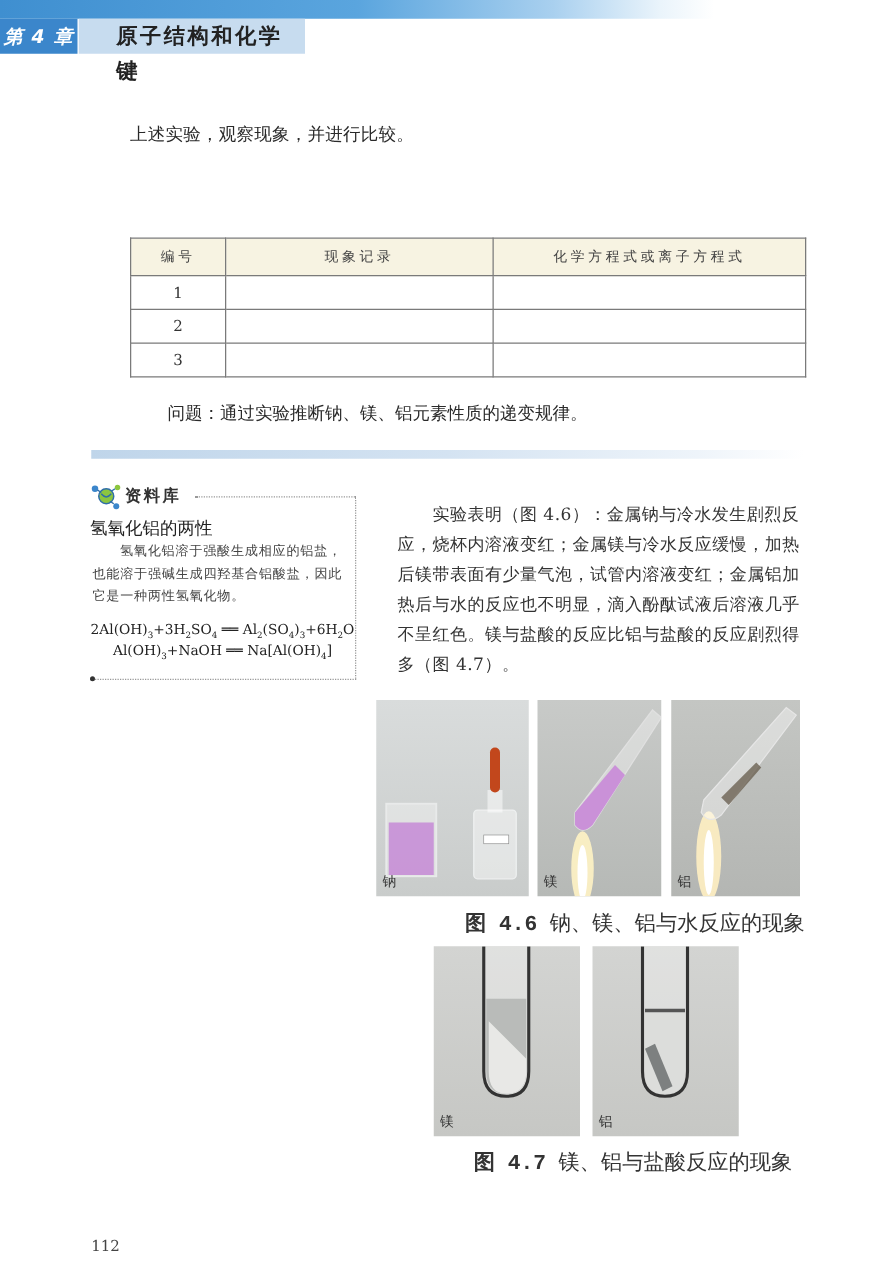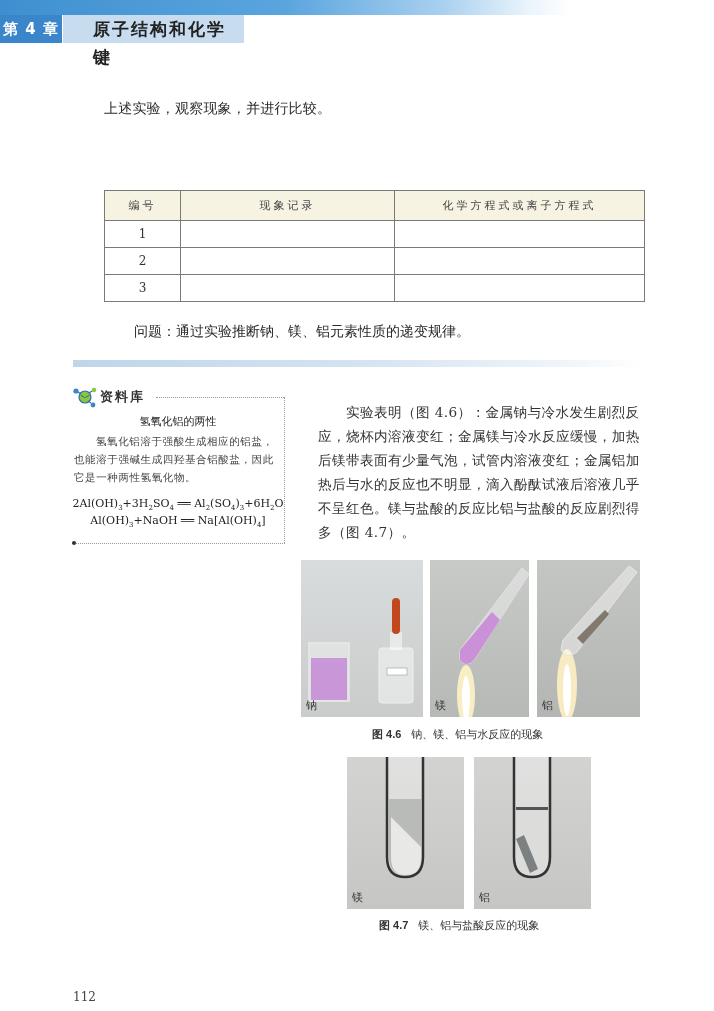--- a/index.html
+++ b/index.html
@@ -7,21 +7,21 @@
     body { position: relative; font-family: "DejaVu Serif", "Liberation Serif", serif; color: #2a2a2a; }
 
     .top-band {
       position: absolute; left: 0; top: 0; width: 714px; height: 15px;
       background: linear-gradient(to right, #3f8fd0 0%, #5aa5de 40%, #a9d0ef 62%, #eaf4fb 74%, #ffffff 80%);
     }
     .chapter-tab {
       position: absolute; left: 0; top: 15px; width: 62px; height: 28px;
       background: #3b86cb; color: #fff;
       font-family: "DejaVu Sans", "Liberation Sans", sans-serif;
-      font-weight: bold; font-size: 15px; line-height: 28px; text-align: center; letter-spacing: 1px;
+      font-weight: bold; font-size: 15px; line-height: 28px; text-align: center; letter-spacing: 1px; font-style: italic;
     }
     .chapter-title {
       position: absolute; left: 63px; top: 15px; width: 181px; height: 28px;
       background: #c7dcef; color: #222;
       font-family: "DejaVu Sans", "Liberation Sans", sans-serif;
       font-weight: bold; font-size: 17px; line-height: 28px; padding-left: 30px; letter-spacing: 2px;
     }
 
     .para-top {
       position: absolute; left: 104px; top: 96px; width: 520px;
@@ -55,43 +55,43 @@
     .sidebar-icon { width: 26px; height: 22px; }
     .sidebar-head-label {
       font-family: "DejaVu Sans", "Liberation Sans", sans-serif;
       font-weight: bold; font-size: 13px; color: #333; letter-spacing: 2px; margin-left: 2px;
     }
     .dot-top { position: absolute; left: 84px; top: 13px; width: 128px; border-top: 1px dotted #999; }
     .dot-right { position: absolute; left: 212px; top: 13px; height: 146px; border-left: 1px dotted #999; }
     .dot-bottom { position: absolute; left: 0; top: 159px; width: 213px; border-top: 1px dotted #999; }
     .dot-bullet { position: absolute; left: 0; top: 157px; width: 4px; height: 4px; background: #333; border-radius: 50%; }
     .sidebar-title {
-      position: absolute; left: 0; top: 30px; width: 212px; text-align: center;
-      font-family: Liberation Sans, sans-serif; font-size: 11px; color: #222;
+      position: absolute; left: 0; top: 30px; width: 212px; 
+      font-family: Liberation Sans, sans-serif; font-size: 14px; color: #222;
     }
     .sidebar-body {
       position: absolute; left: 2px; top: 48px; width: 208px;
       font-size: 10.5px; line-height: 18px; color: #444; text-indent: 22px; letter-spacing: 0.6px;
     }
     .eq { position: absolute; left: 0; width: 212px; text-align: center; font-size: 11px; color: #222; }
     .eq sub { font-size: 7px; }
     .eq1 { top: 113px; }
     .eq2 { top: 130px; }
 
     .para-right {
       position: absolute; left: 318px; top: 400px; width: 322px;
       font-size: 13.6px; line-height: 24px; letter-spacing: 0.4px; text-indent: 28px; color: #333;
     }
 
     .photo { position: absolute; overflow: hidden; }
     .photo-label {
       position: absolute; left: 5px; bottom: 4px; font-size: 11px; color: #333;
     }
     .fig-caption {
-      position: absolute; font-family: Liberation Sans, sans-serif; font-size: 11px; color: #333;
+      position: absolute; font-family: Liberation Mono, monospace; font-size: 17px; color: #333;
     }
     .fig-caption .fnum { font-weight: bold; margin-right: 10px; }
 
     .page-number { position: absolute; left: 73px; top: 958px; font-size: 12px; color: #444; margin-top: 32px; }
   </style>
 </head>
 <body>
 
 <div class="top-band"></div>
 <div class="chapter-tab">第 4 章</div>

